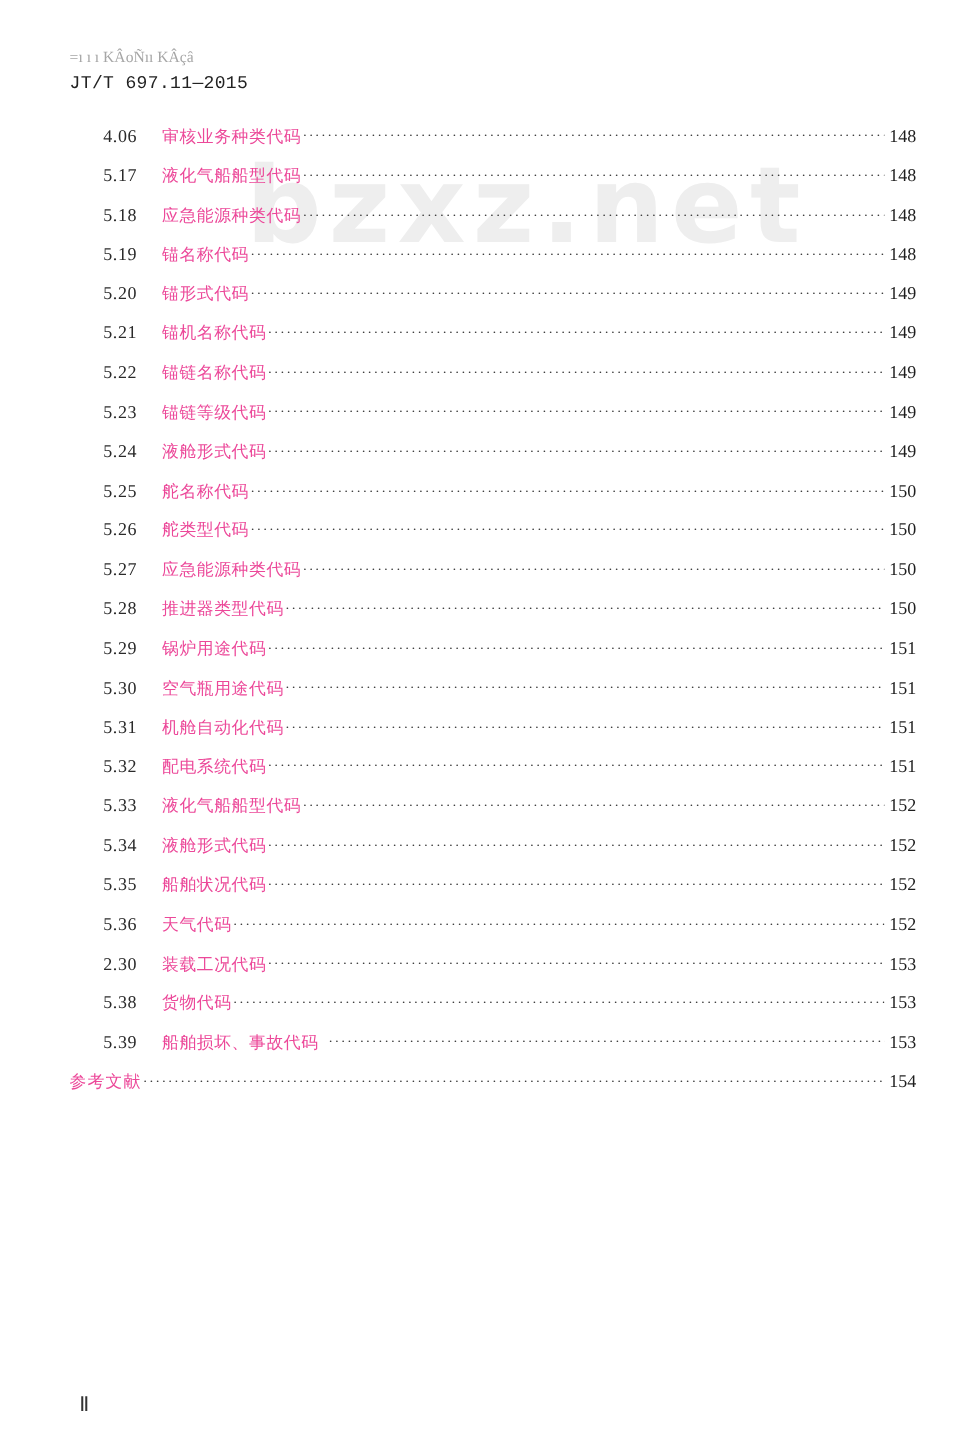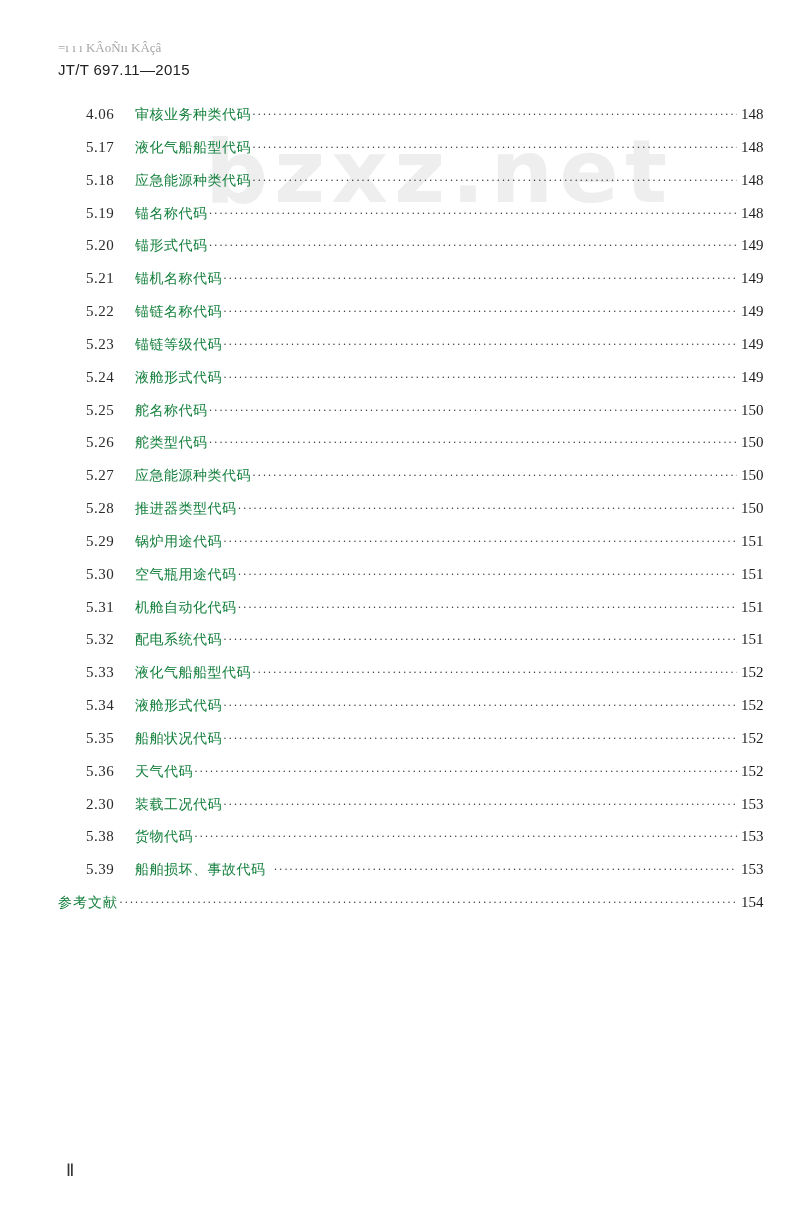--- a/index.html
+++ b/index.html
@@ -23,21 +23,21 @@
       font-size: 13px;
       color: #a6a6a6;
       letter-spacing: 0px;
       white-space: nowrap;
       margin-top: 40px;
     }
     .doc-code {
       position: absolute;
       left: 58px;
       top: 61px;
-      font-family: Liberation Sans, sans-serif;
+      font-family: Liberation Mono, monospace;
       font-size: 15px;
       color: #222222;
       letter-spacing: 0.3px;
       white-space: nowrap;
     }
     .watermark {
       position: absolute;
       left: 205px;
       top: 128px;
       font-family: "DejaVu Sans", "Liberation Sans", sans-serif;
@@ -75,21 +75,21 @@
       font-family: "Liberation Serif", serif;
       font-size: 15px;
       color: #2a2a2a;
       letter-spacing: 0.5px;
       flex: 0 0 auto;
     }
     .toc-title {
       flex: 0 0 auto;
       font-family: Liberation Serif, serif;
       font-size: 14px;
-      color: #15803d;
+      color: #ec4899;
       letter-spacing: 0.5px;
     }
     .toc-leader {
       flex: 1 1 auto;
       overflow: hidden;
       margin: 0 4px 0 1px;
       color: #3a3a3a;
       font-family: "Liberation Serif", serif;
       font-size: 12px;
       letter-spacing: 1.2px;

